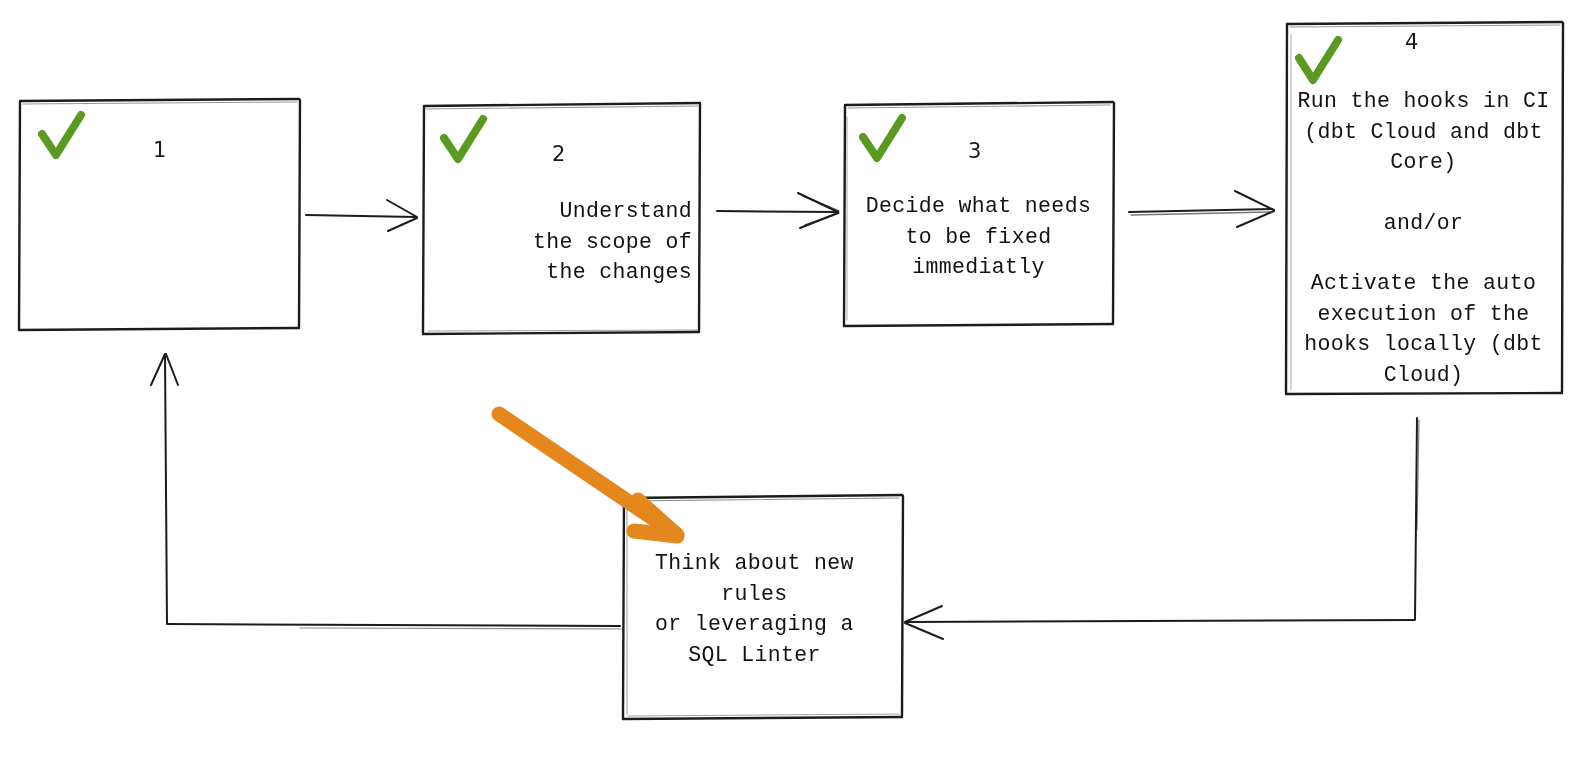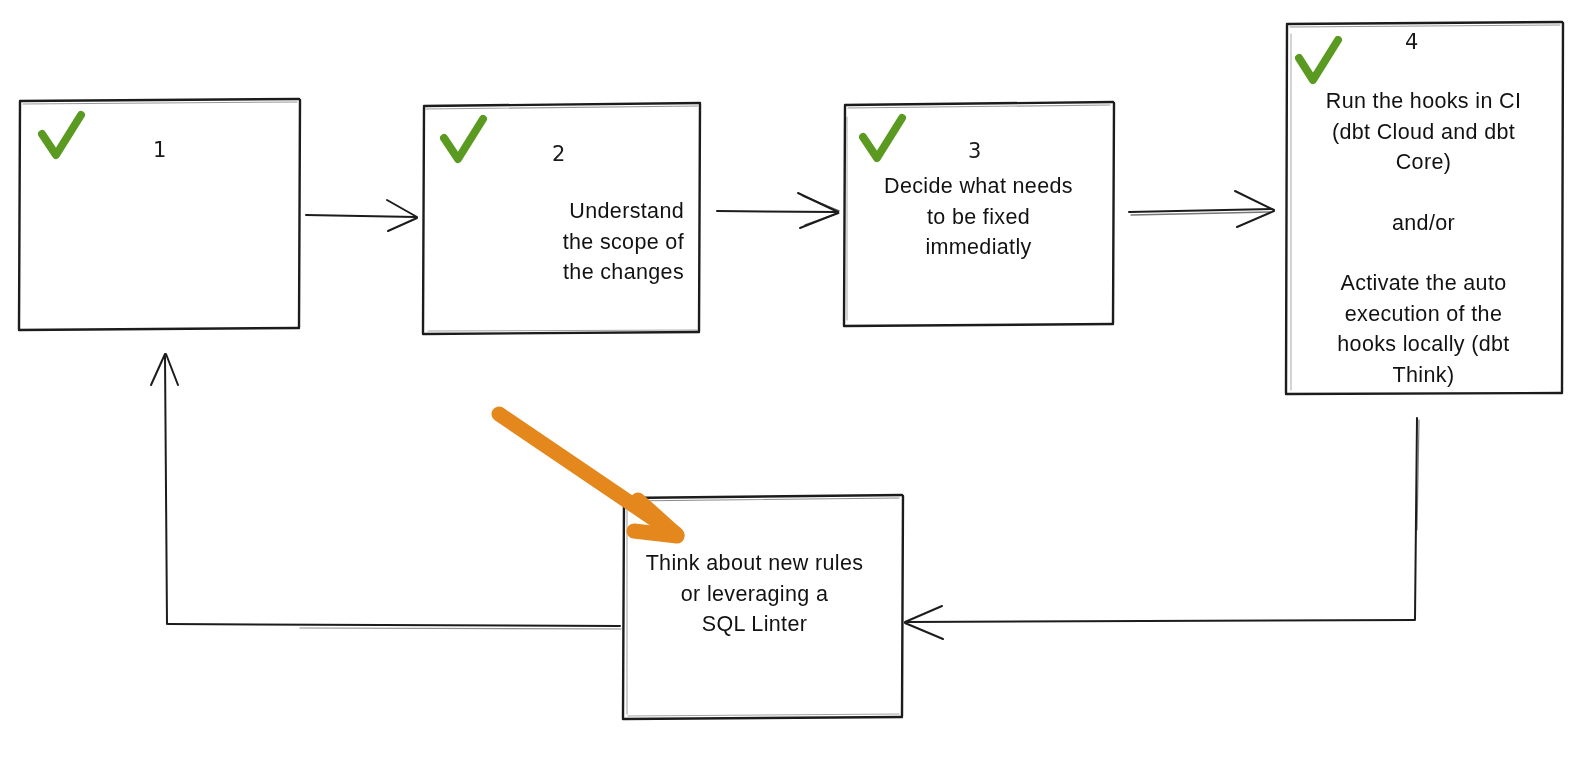--- a/index.html
+++ b/index.html
@@ -42,28 +42,28 @@
     font-weight: 400;
     letter-spacing: 0.5px;
     color: #1a1a1a;
   }
   .check-icon {
     position: absolute;
     width: 48px;
     height: 52px;
   }
   .node-body {
-    font-family: Liberation Sans, sans-serif;
+    font-family: Liberation Mono, monospace;
     font-size: 21.5px;
     line-height: 1.42;
     letter-spacing: 0.35px;
     color: #121212;
     white-space: pre-line;
     width: 100%;
-    padding: 0 16px;
+    padding: 0 8px;
     box-sizing: border-box;
   }
   .node-body.secondary {
     margin-top: 30px;
   }
   
   #node-1 { left: 18px;   top: 100px;  width: 282px; height: 228px; }
   #node-2 { left: 422px;  top: 104px;  width: 278px; height: 229px; }
   #node-3 { left: 843px;  top: 103px;  width: 271px; height: 222px; }
   #node-4 { left: 1285px; top: 22px;   width: 277px; height: 372px; }
@@ -74,21 +74,21 @@
   #node-3 .node-number { left: 125px; top: 36px; }
   #node-4 .node-number { left: 120px; top: 8px; }
 
   #node-1 .check-icon { left: 20px; top: 10px; }
   #node-2 .check-icon { left: 18px; top: 10px; }
   #node-3 .check-icon { left: 16px; top: 10px; }
   #node-4 .check-icon { left: 10px; top: 14px; }
 
   #node-1 .node-body { margin-top: 92px; }
   #node-2 .node-body { margin-top: 92px; text-align: right; }
-  #node-3 .node-body { margin-top: 68px; }
+  #node-3 .node-body { margin-top: 88px; }
   #node-4 .node-body.primary { margin-top: 64px; }
   #node-5 .node-body { margin-top: 52px; }
 </style>
 </head>
 <body>
 
 <div id="canvas">
 
   <svg id="sketch-layer" viewBox="0 0 1584 757">
 
@@ -221,21 +221,21 @@
       </svg>
     </span>
     <span class="node-number">4</span>
     <div class="node-body primary">Run the hooks in CI
 (dbt Cloud and dbt
 Core)</div>
     <div class="node-body secondary">and/or</div>
     <div class="node-body secondary">Activate the auto
 execution of the
 hooks locally (dbt
-Think)</div>
+Cloud)</div>
   </div>
 
   <div class="node" id="node-5">
     <div class="node-body">Think about new rules
 or leveraging a
 SQL Linter</div>
   </div>
 
 </div>
 

